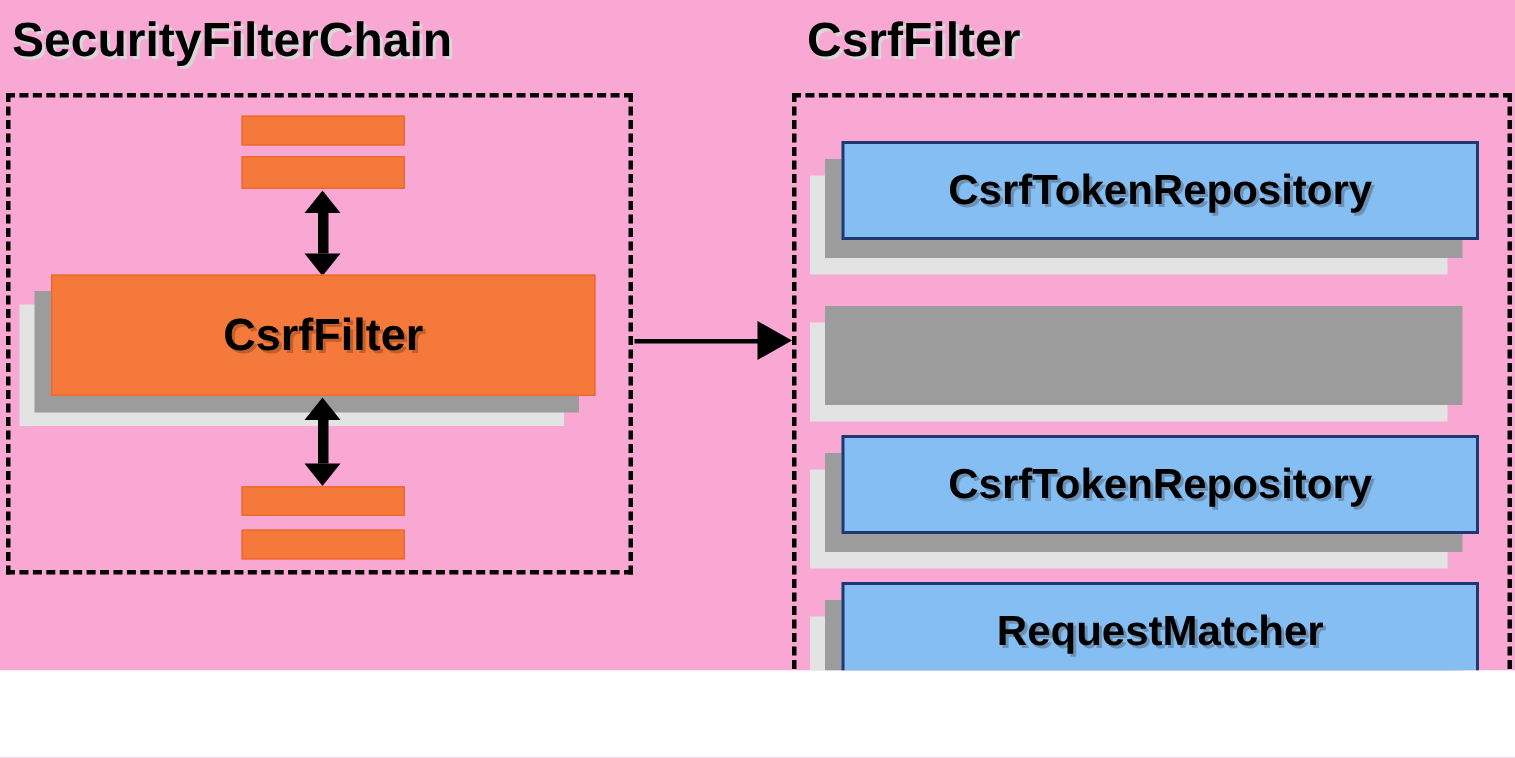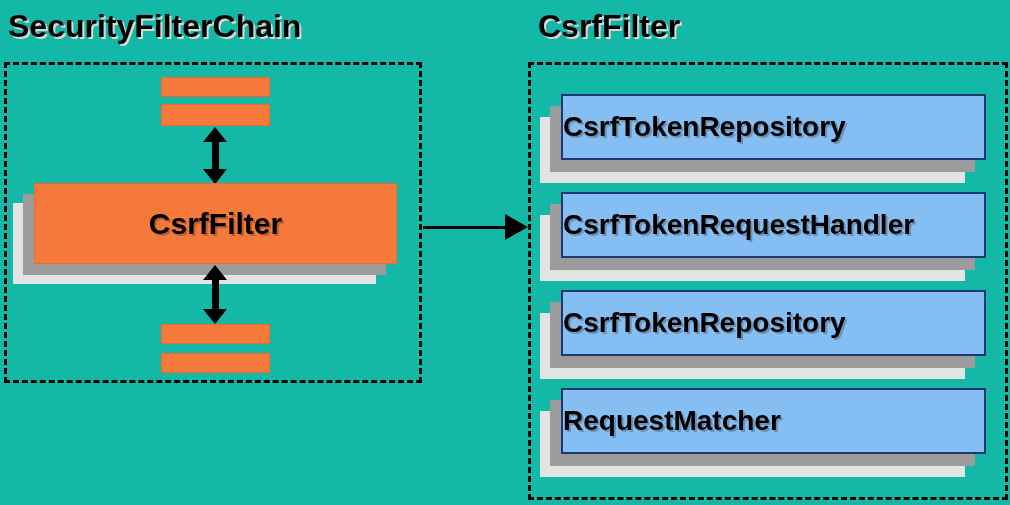--- a/index.html
+++ b/index.html
@@ -4,22 +4,22 @@
 <style>
   html, body {
     margin: 0;
     padding: 0;
     background: #ffffff;
     font-family: "Liberation Sans", "DejaVu Sans", sans-serif;
   }
   .canvas {
     position: relative;
     width: 1010px;
-    height: 505px;
-    background: #14b8a6;
+    height: 447px;
+    background: #f9a8d4;
     overflow: hidden;
   }
   .title {
     position: absolute;
     font-size: 32px;
     font-weight: bold;
     color: #000000;
     text-shadow: 2px 2px 0 #d8d8d8;
     white-space: nowrap;
   }
@@ -134,21 +134,21 @@
   .blue-box {
     position: absolute;
     left: 561px;
     width: 425px;
     height: 66px;
     background: var(--blue);
     border: 2px solid var(--blue-border);
     box-sizing: border-box;
     display: flex;
     align-items: center;
-    justify-content: flex-start;
+    justify-content: center;
     font-size: 28px;
     font-weight: bold;
     color: #000000;
     text-shadow: 2px 2px 0 rgba(60,60,60,0.35);
     white-space: nowrap;
   }
   .blue-shadow-dark  { left: 550px; width: 425px; height: 66px; }
   .blue-shadow-light { left: 540px; width: 425px; height: 66px; }
 </style>
 </head>
@@ -192,23 +192,20 @@
   </div>
 
   <div class="shadow shadow-light blue-shadow-light" style="top:117px"></div>
   <div class="shadow shadow-dark blue-shadow-dark" style="top:106px"></div>
   <div class="blue-box" style="top:94px">
     <span>CsrfTokenRepository</span>
   </div>
 
   <div class="shadow shadow-light blue-shadow-light" style="top:215px"></div>
   <div class="shadow shadow-dark blue-shadow-dark" style="top:204px"></div>
-  <div class="blue-box" style="top:192px">
-    <span>CsrfTokenRequestHandler</span>
-  </div>
 
   <div class="shadow shadow-light blue-shadow-light" style="top:313px"></div>
   <div class="shadow shadow-dark blue-shadow-dark" style="top:302px"></div>
   <div class="blue-box" style="top:290px">
     <span>CsrfTokenRepository</span>
   </div>
 
   <div class="shadow shadow-light blue-shadow-light" style="top:411px"></div>
   <div class="shadow shadow-dark blue-shadow-dark" style="top:400px"></div>
   <div class="blue-box" style="top:388px">

